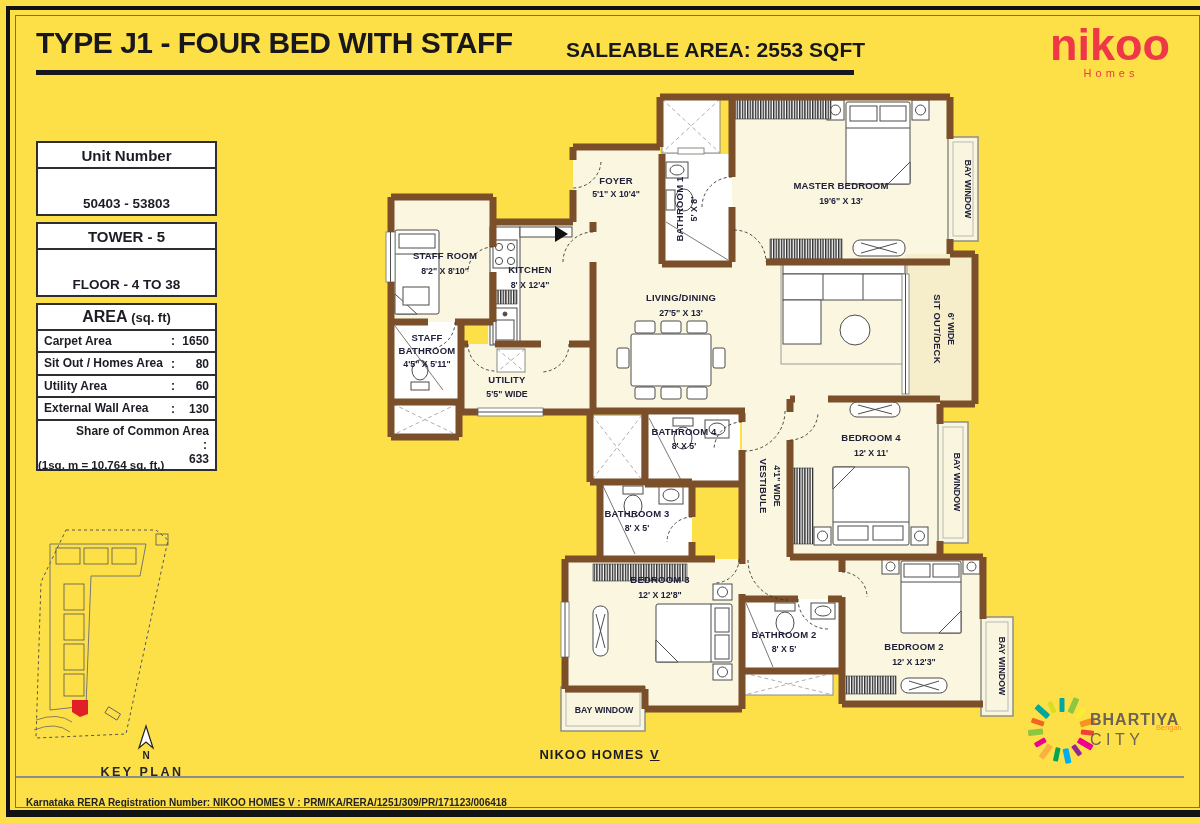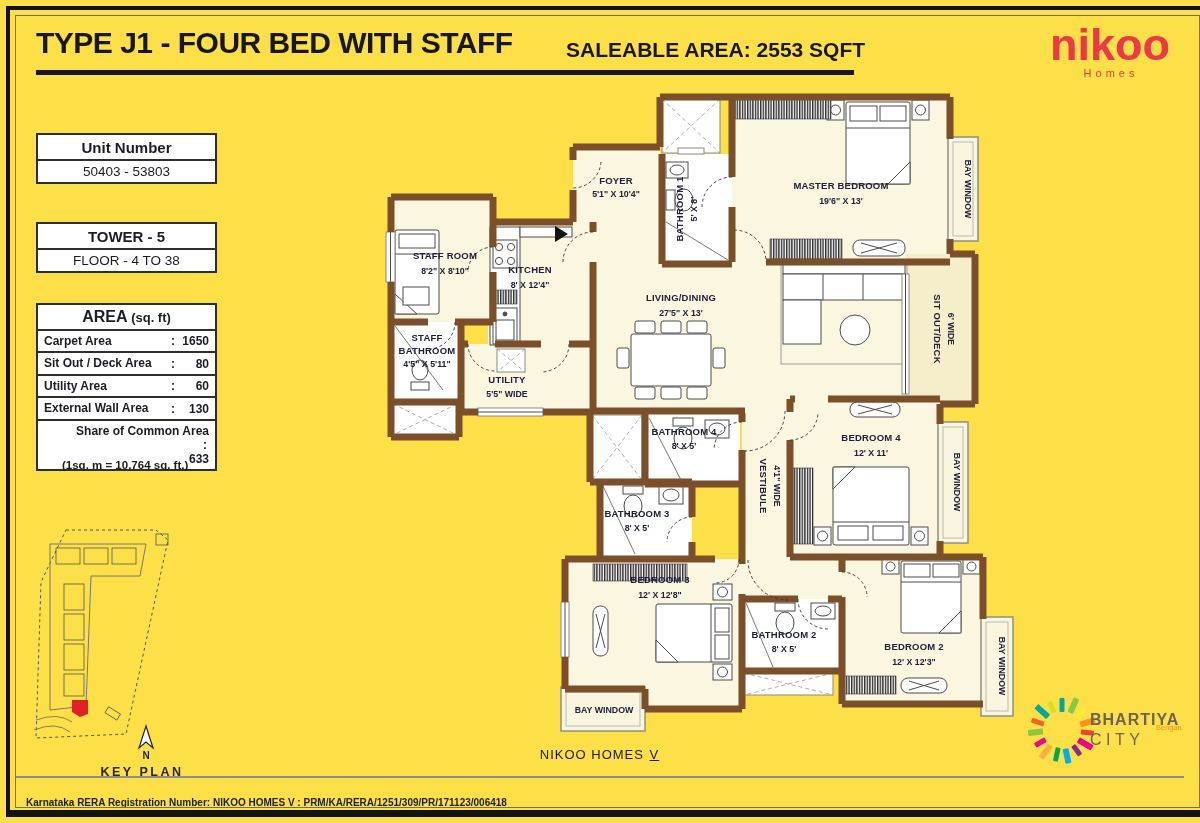--- a/index.html
+++ b/index.html
@@ -7,52 +7,52 @@
   .frame{position:absolute;inset:6px;border:4px solid #121212;border-bottom:7px solid #121212;pointer-events:none;z-index:40;}
   .inner{position:absolute;inset:15px;border:1px solid #6e6e6e;pointer-events:none;z-index:40;}
   .title{position:absolute;left:36px;top:26px;font-size:30px;font-weight:800;letter-spacing:-.5px;color:#17171d;white-space:nowrap;}
   .saleable{position:absolute;left:566px;top:38px;font-size:21px;font-weight:800;color:#17171d;white-space:nowrap;}
   .underline{position:absolute;left:36px;top:70px;width:818px;height:5px;background:#17171d;}
   .nikoo{position:absolute;left:1050px;top:24px;width:122px;color:#ee3747;}
   .nikoo-word{font-size:45px;font-weight:700;line-height:.92;letter-spacing:0;}
   .nikoo-sub{font-size:11px;letter-spacing:4px;text-align:center;margin-top:2px;font-weight:400;}
   .infobox{position:absolute;left:36px;width:177px;border:2px solid #2e2e2e;color:#1c1c24;text-align:center;background:#fff;}
   .infobox .hd{font-weight:700;font-size:15px;padding:4px 0 3px;border-bottom:2px solid #2e2e2e;}
-  .infobox .vl{padding:3px 0;font-size:13.5px;font-weight:400;}
-  #unitbox{top:133px;text-align:center;} #towerbox{top:222px;}
+  .infobox .vl{padding:3px 0;font-size:13.5px;font-weight:700;margin-top:24px;}
+  #unitbox{top:141px;text-align:center;} #towerbox{top:222px;}
   .areabox{position:absolute;left:36px;top:303px;width:177px;border:2px solid #2e2e2e;color:#1c1c24;background:#fff;}
   .areabox .hd{text-align:center;font-weight:700;padding:3px 0;border-bottom:2px solid #2e2e2e;font-size:13px;}
   .areabox .hd .big{font-size:16px;}
   .arow{display:flex;align-items:flex-end;border-bottom:2px solid #2e2e2e;padding:3px 6px;font-weight:700;font-size:12px;}
   .arow:last-child{border-bottom:none;flex-direction:column;}
   .arow .lb{flex:1;text-align:left;line-height:1.2;}
   .arow .cl{width:8px;text-align:center;}
   .arow .vv{width:32px;text-align:right;}
-  .note{position:absolute;left:38px;top:459px;font-size:11.5px;font-weight:700;color:#1c1c24;margin-left:24px;}
+  .note{position:absolute;left:38px;top:459px;font-size:11.5px;font-weight:700;color:#1c1c24;}
   .keyplan-svg{position:absolute;left:28px;top:524px;}
   .plan-svg{position:absolute;left:383px;top:82px;}
   .kn{font-size:10px;font-weight:700;fill:#222;text-anchor:middle;}
   .kt{font-size:12.5px;font-weight:700;letter-spacing:2.5px;fill:#26262e;text-anchor:middle;}
   .wall{stroke:#7b4f2a;stroke-width:7;fill:none;}
   .thin{stroke:#8a8a84;stroke-width:1;fill:#fff;}
   .dx{stroke:#999;stroke-width:.8;stroke-dasharray:4,3;}
   .furn{stroke:#4d4d4d;fill:#fff;stroke-width:1;}
   .furnl{stroke:#4d4d4d;stroke-width:1;}
   .arc{stroke:#333;stroke-width:.9;fill:none;stroke-dasharray:3,2.5;}
   .leaf{stroke:#555;stroke-width:.8;}
   .rug{fill:none;stroke:#888;stroke-width:.8;}
   .rn{font-size:9.5px;font-weight:700;fill:#20203a;text-anchor:middle;letter-spacing:.2px;}
   .rd{font-size:8.8px;font-weight:700;fill:#20203a;text-anchor:middle;}
   .bay-outer{fill:#f9f5df;stroke:#8f8f88;stroke-width:1.5;}
   .bay-inner{fill:none;stroke:#b9b9b3;stroke-width:1;}
   .hatchr{fill:url(#hatch);stroke:#333;stroke-width:.6;}
   .cream{fill:#faf6e0;}
   .deck{fill:#f6eecb;}
   .white{fill:#ffffff;}
-  .nhv{position:absolute;left:450px;top:747px;width:300px;text-align:center;font-size:13px;font-weight:400;letter-spacing:1px;color:#1c1c24;}
+  .nhv{position:absolute;left:450px;top:747px;width:300px;text-align:center;font-size:13px;font-weight:700;letter-spacing:1px;color:#1c1c24;}
   .nhv .roman{text-decoration:underline;padding:0 1px;}
   .sep{position:absolute;left:16px;top:776px;width:1168px;height:2px;background:#8d8d8d;}
   .disc1{position:absolute;left:26px;top:783px;width:1148px;font-size:10px;color:#222;line-height:1.3;}
   .disc2{position:absolute;left:26px;top:797px;width:1148px;font-size:10px;color:#222;}
   .b{font-weight:700;}
   .sb{font-weight:600;}
   .bhartiya-svg{position:absolute;left:1026px;top:688px;}
   .bh1{font-size:16px;font-weight:700;fill:#6e6257;letter-spacing:1px;}
   .bh2{font-size:16px;font-weight:400;fill:#6e6257;letter-spacing:4.5px;}
   .bh3{font-size:7.5px;fill:#f7941d;}
@@ -84,21 +84,21 @@
   </div>
 
   <div class="areabox">
     <div class="hd"><span class="big">AREA</span> <span>(sq. ft)</span></div>
     <div class="arow">
         <span class="lb">Carpet Area</span>
         <span class="cl">:</span>
         <span class="vv">1650</span>
       </div>
     <div class="arow">
-        <span class="lb">Sit Out / Deck Area</span>
+        <span class="lb">Sit Out / Homes Area</span>
         <span class="cl">:</span>
         <span class="vv">80</span>
       </div>
     <div class="arow">
         <span class="lb">Utility Area</span>
         <span class="cl">:</span>
         <span class="vv">60</span>
       </div>
     <div class="arow">
         <span class="lb">External Wall Area</span>

